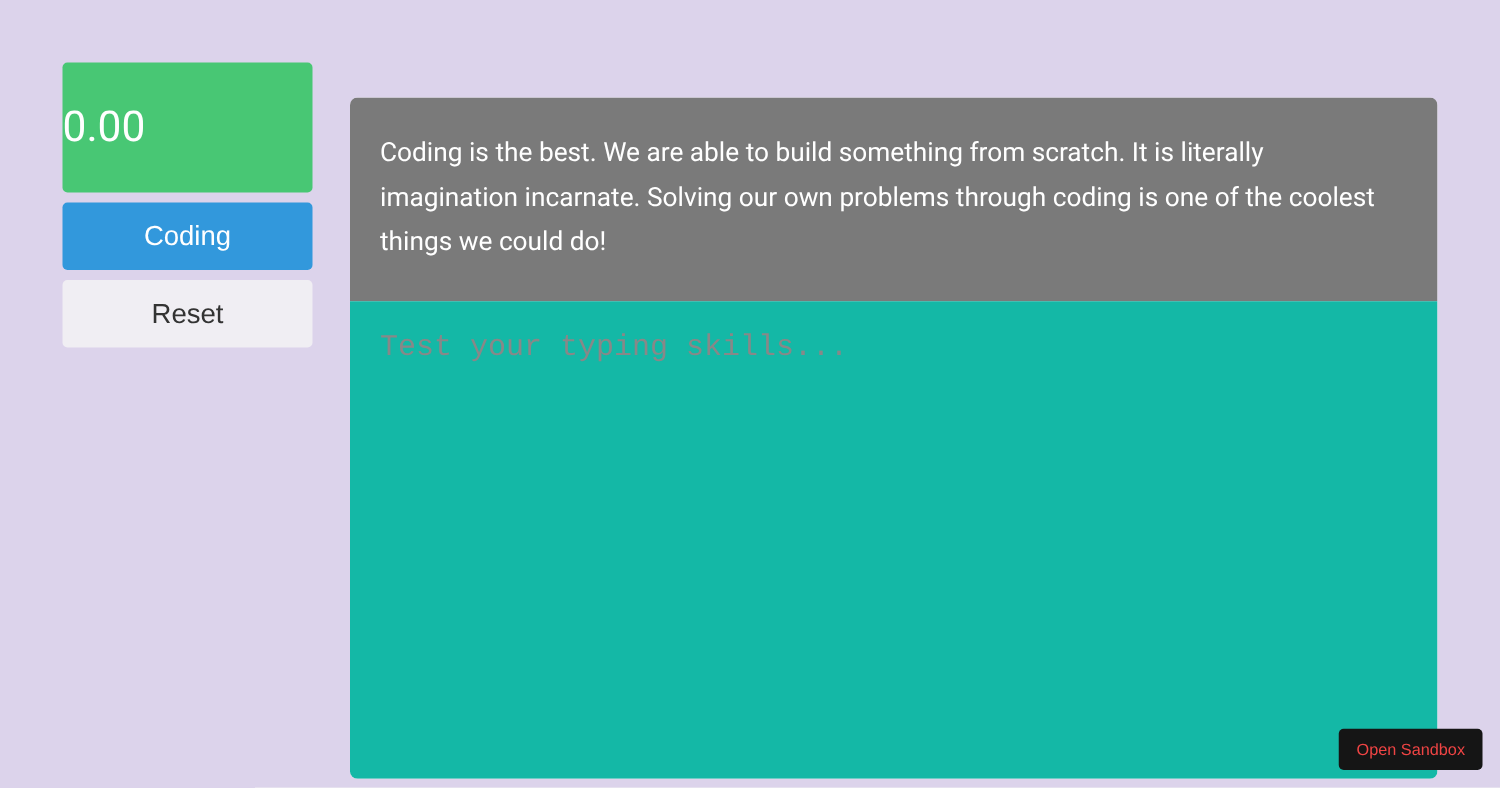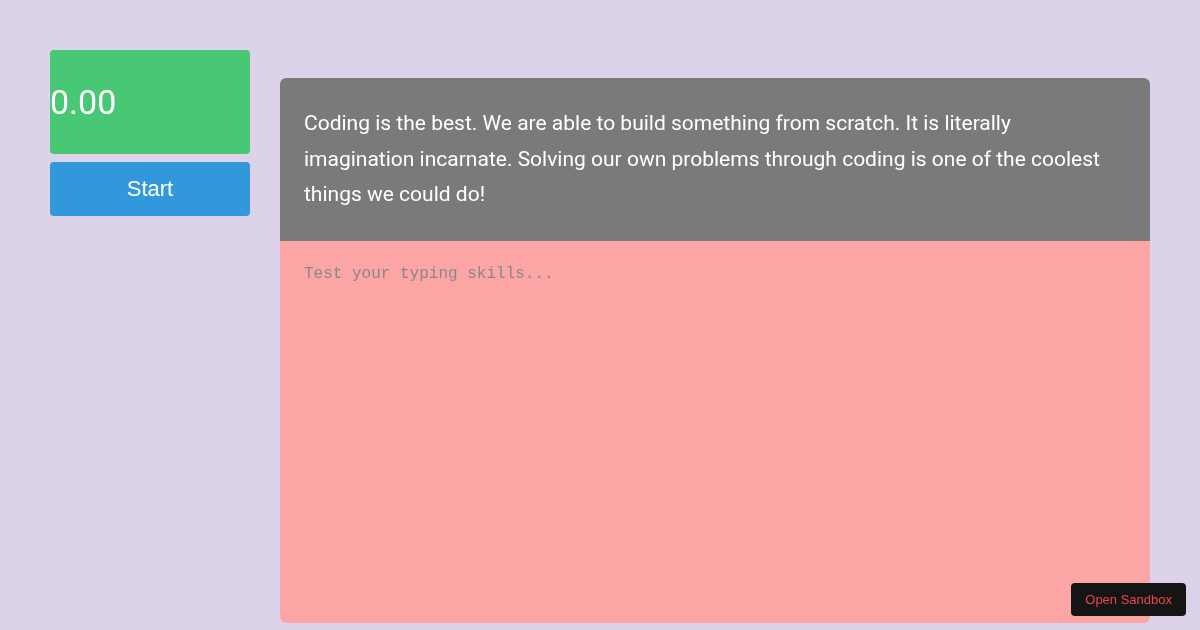--- a/index.html
+++ b/index.html
@@ -72,24 +72,24 @@
       background-color: #7a7a7a;
       color: #ffffff;
       padding: 28px 24px;
       font-size: 21px;
       line-height: 1.7;
       font-weight: 400;
     }
     .typing-area {
       flex: 1;
       border: none;
-      background-color: #fca5a5;
+      background-color: #14b8a6;
       padding: 24px;
       font-family: "Courier New", Courier, monospace;
-      font-size: 16px;
+      font-size: 24px;
       color: #333333;
       resize: none;
       outline: none;
     }
     .typing-area::placeholder {
       color: #888888;
     }
     .sandbox-button {
       position: absolute;
       bottom: 14px;
@@ -102,21 +102,22 @@
       border-radius: 4px;
       cursor: pointer;
     }
   </style>
 </head>
 <body>
 
 <div class="container">
   <div class="left-panel">
     <div class="timer-display">0.00</div>
-    <button class="start-button">Start</button>
+    <button class="start-button">Coding</button>
+    <button class="reset-button">Reset</button>
   </div>
   <div class="right-panel">
     <div class="prompt-text">Coding is the best. We are able to build something from scratch. It is literally imagination incarnate. Solving our own problems through coding is one of the coolest things we could do!</div>
     <textarea class="typing-area" placeholder="Test your typing skills..." style=""></textarea>
   </div>
 </div>
 
 <button class="sandbox-button">Open Sandbox</button>
 
 </body></html>

